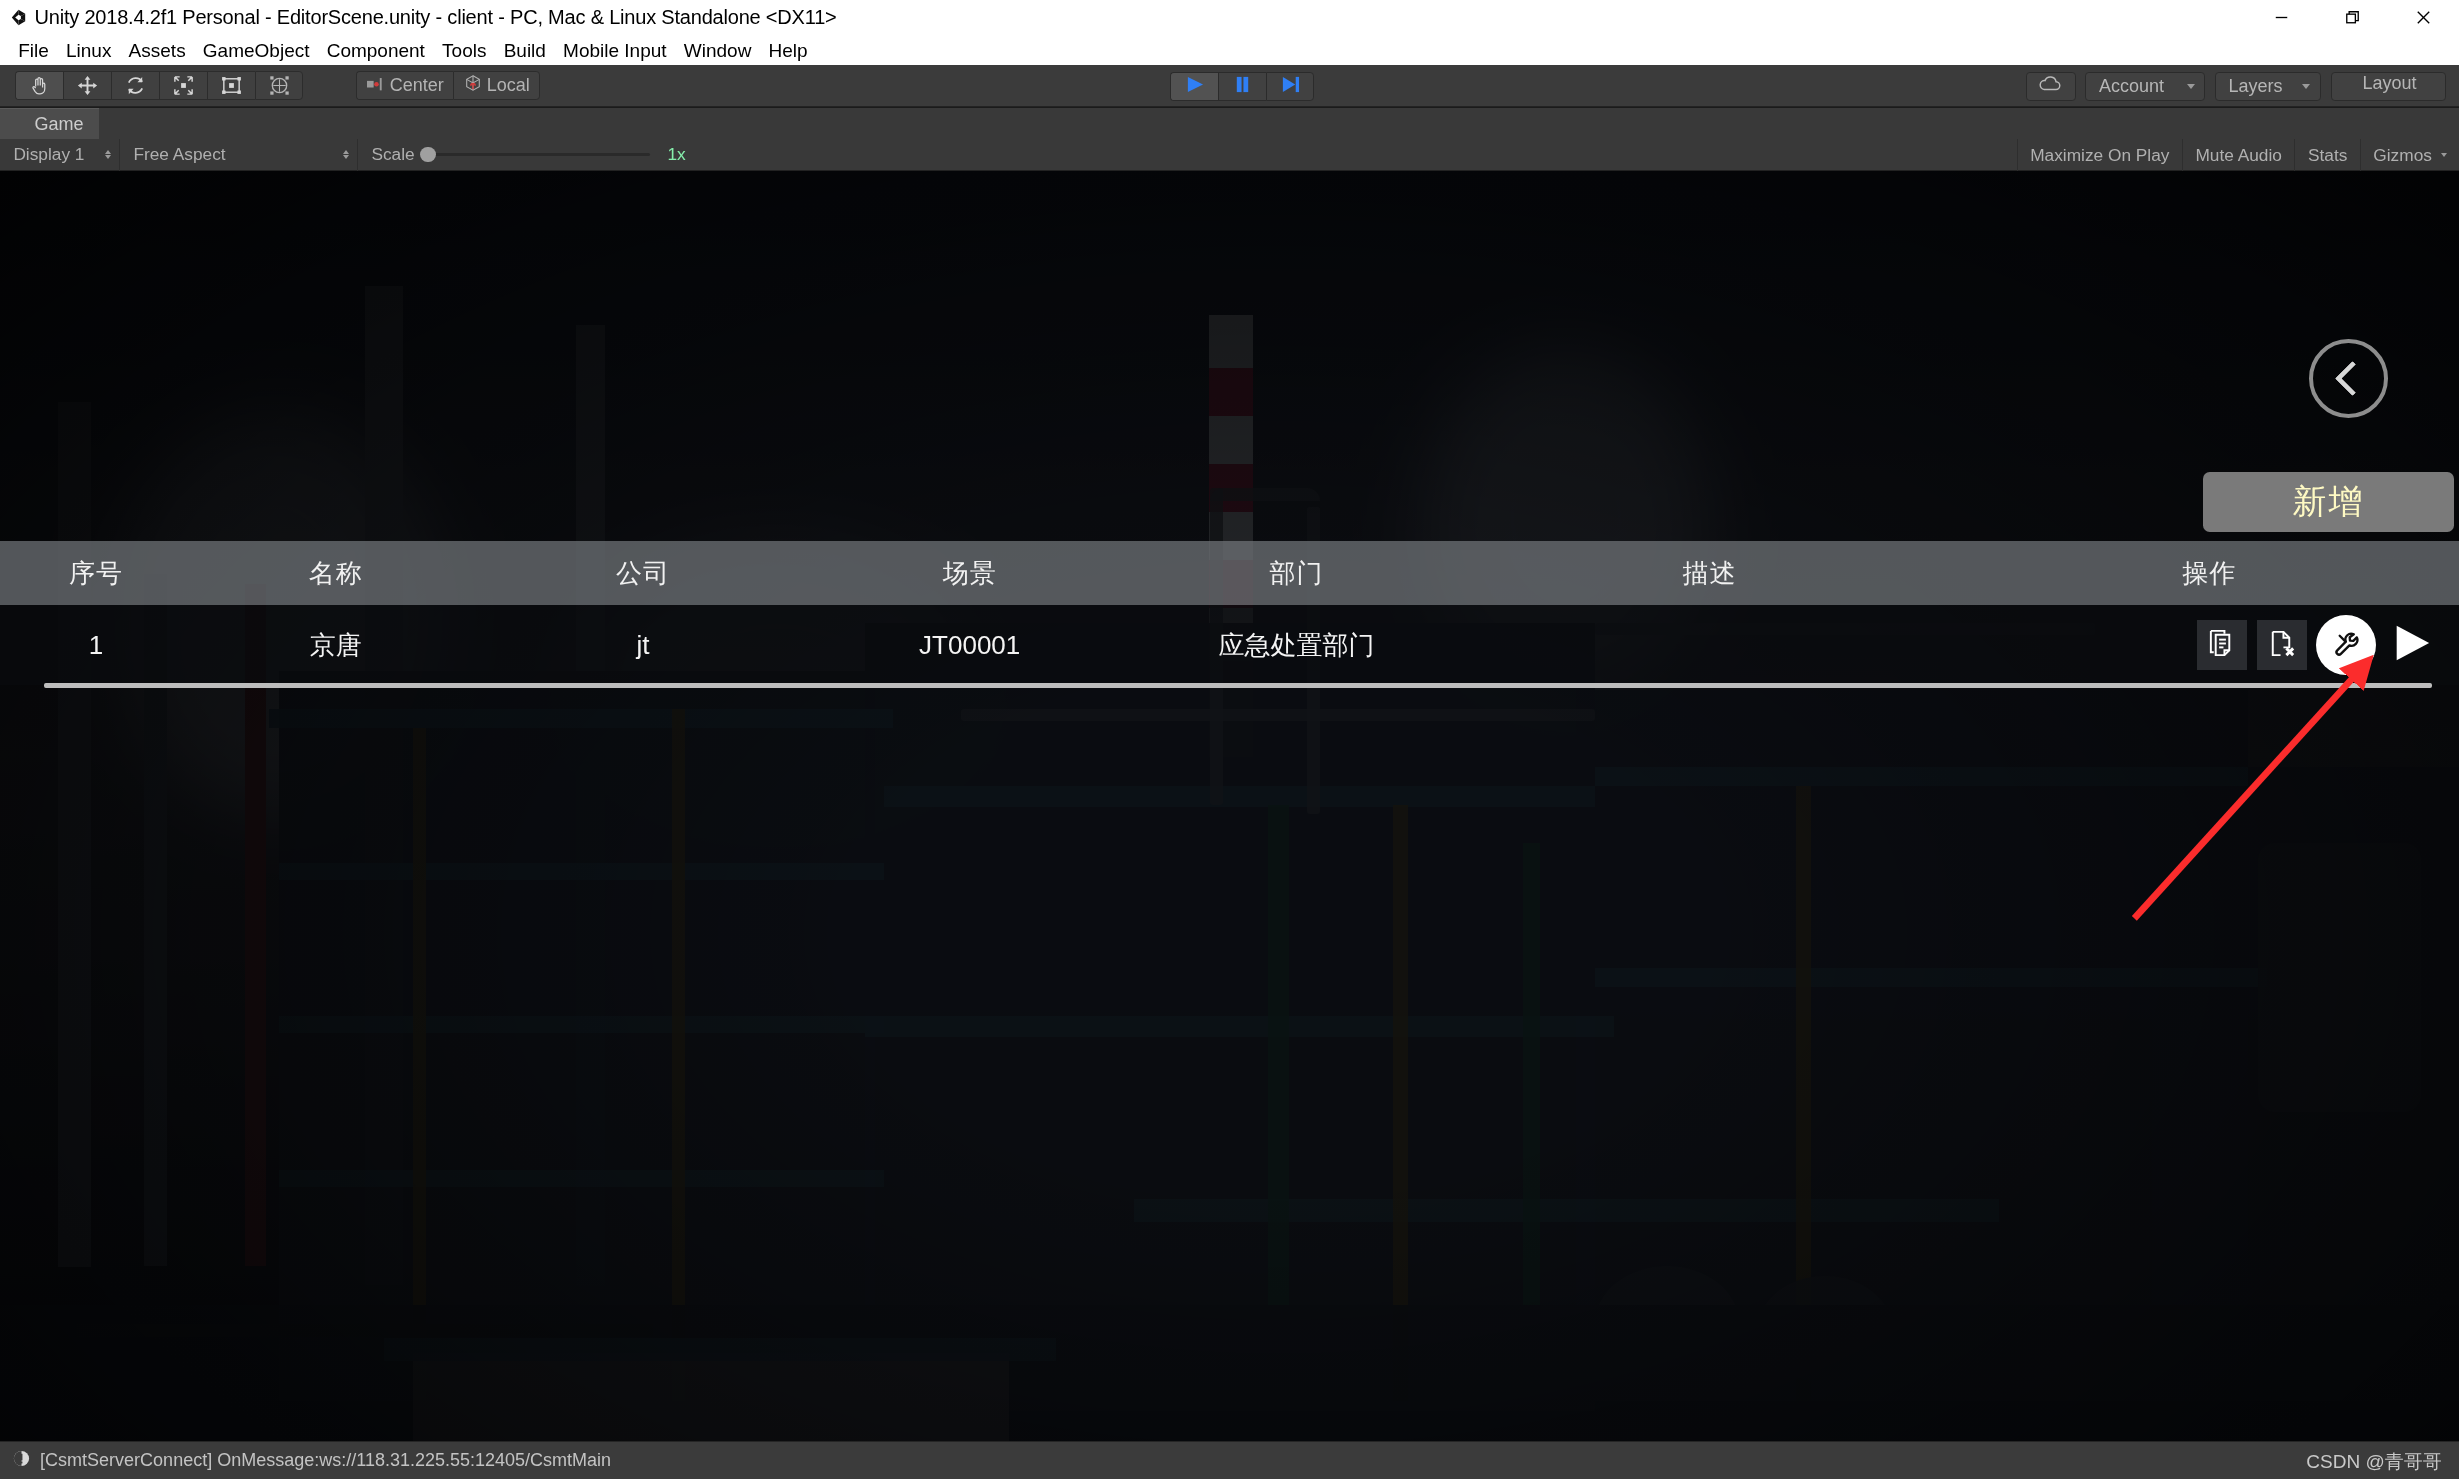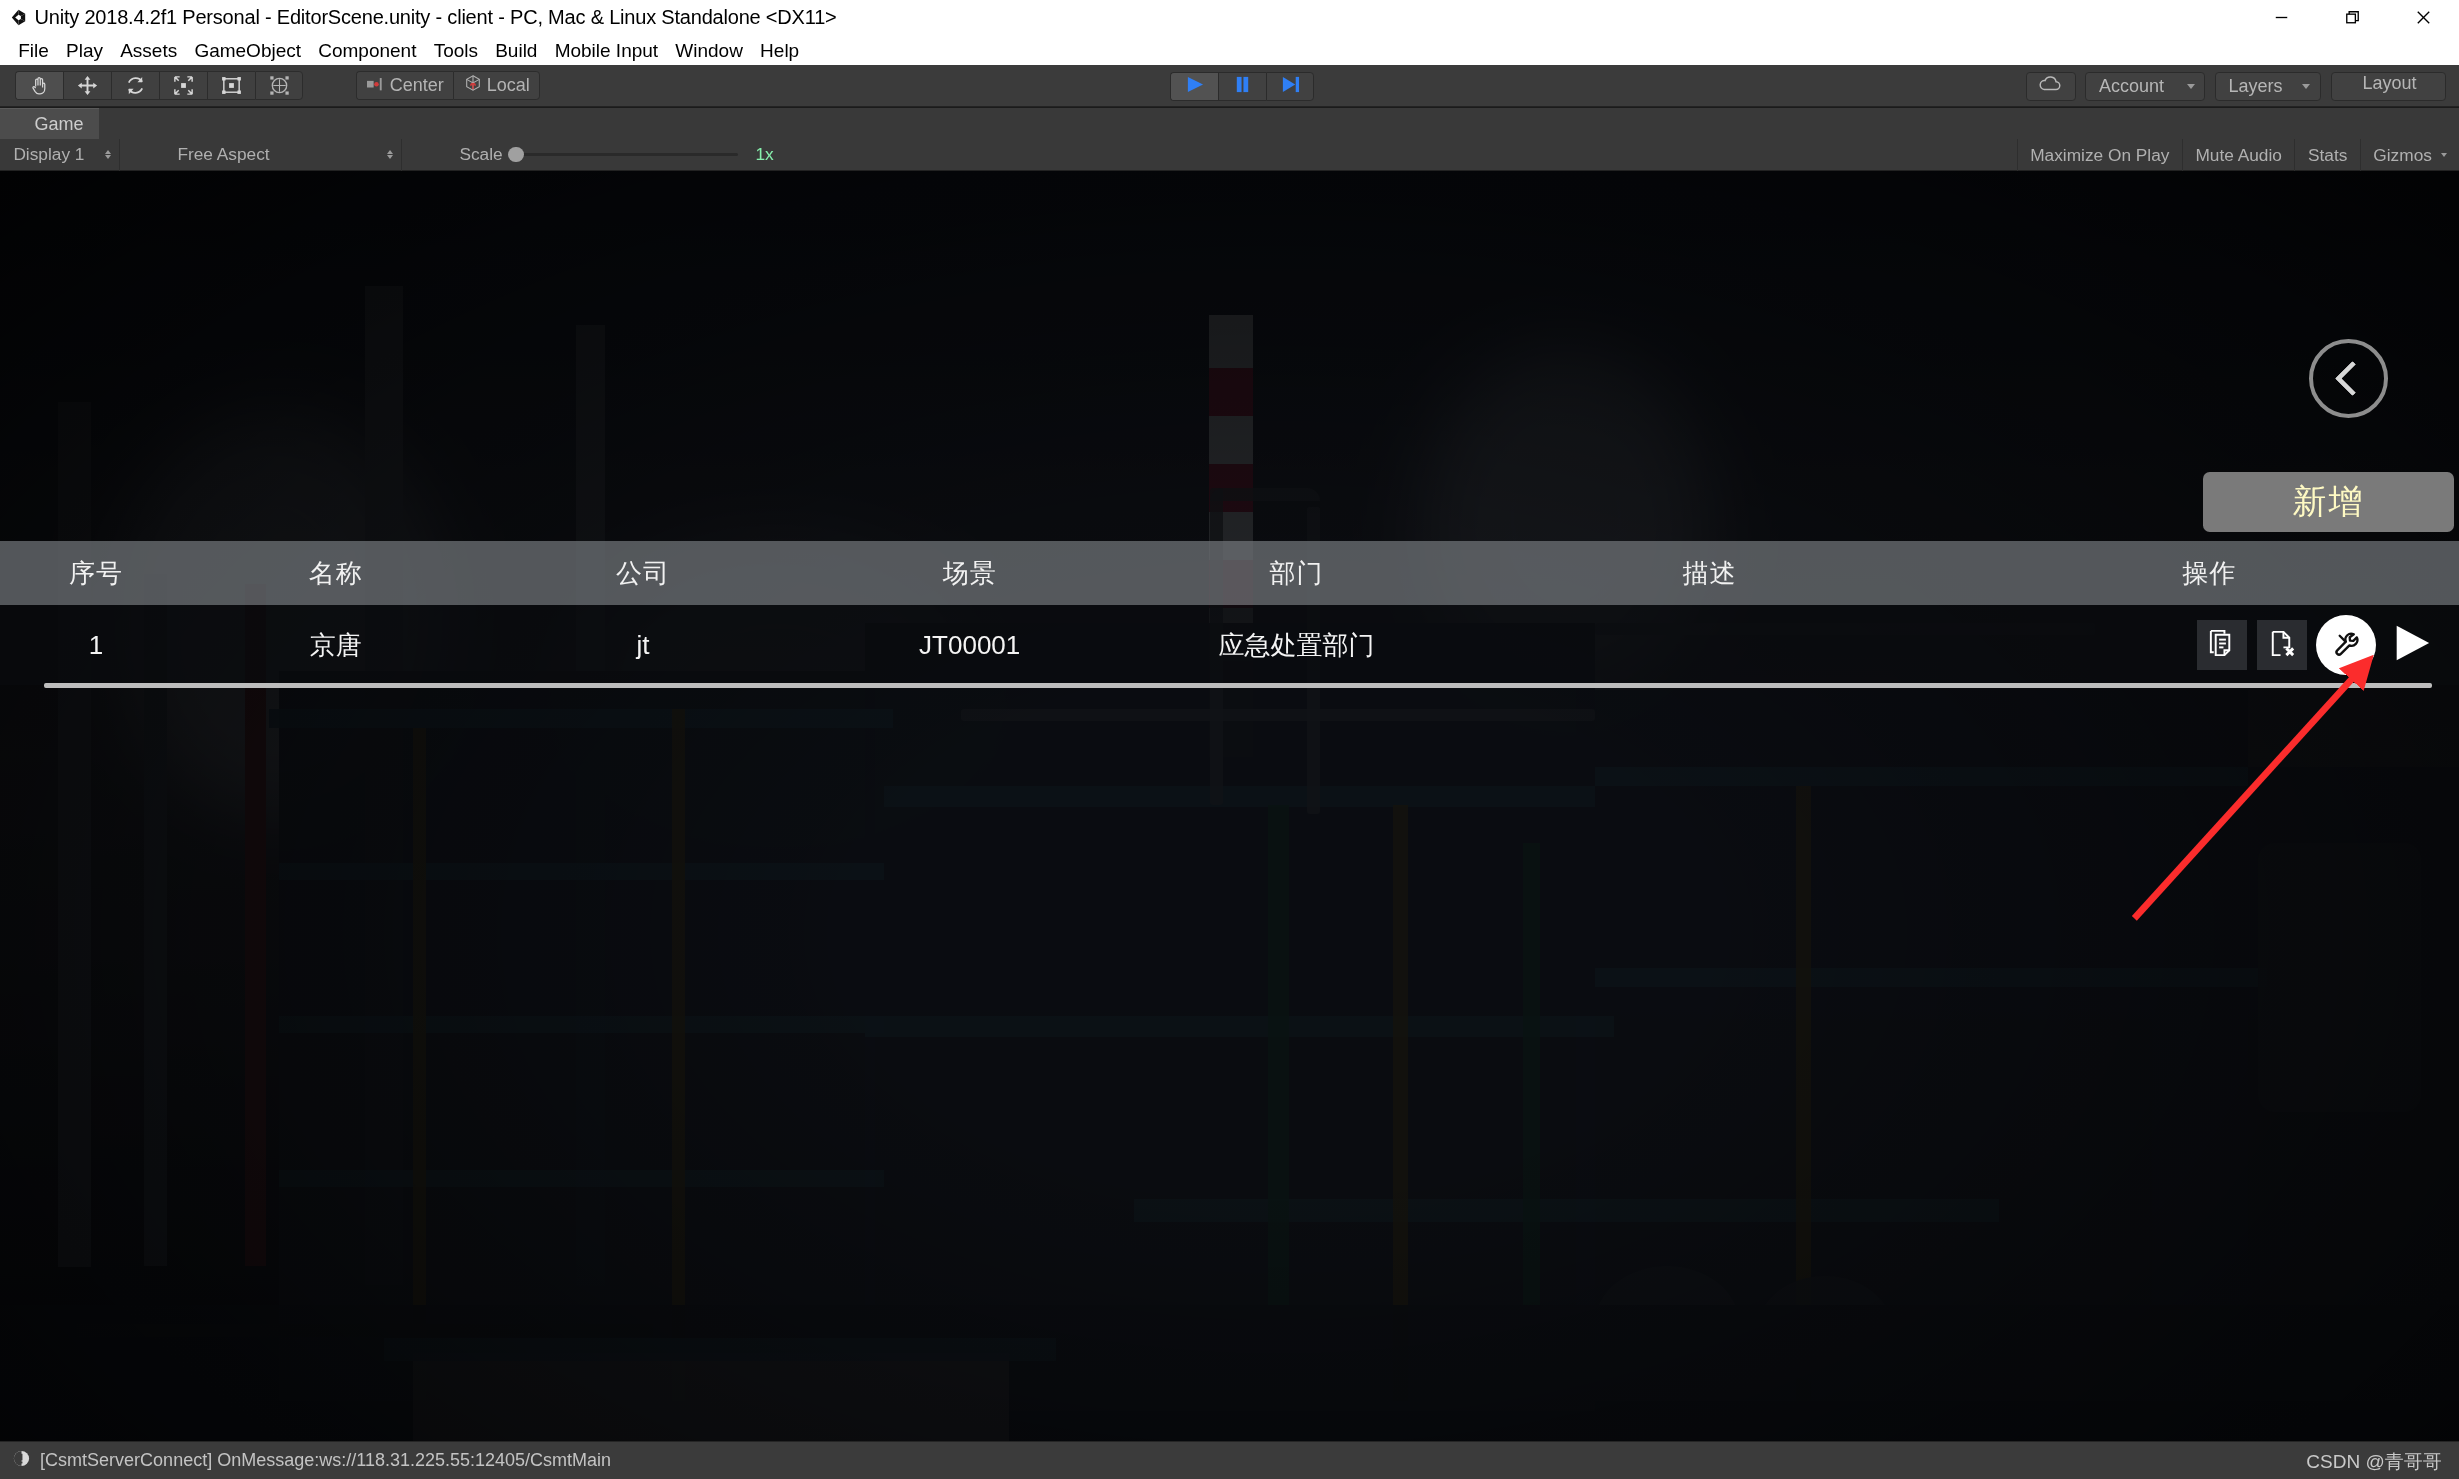--- a/index.html
+++ b/index.html
@@ -102,21 +102,20 @@
   }
   .gv-tab{
     height:32px; display:flex; align-items:center; gap:6.7px; padding:0 15.4px 0 11.5px;
     background:#4c4c4c; border-top:1.9px solid #5a5a5a;
     color:#cdcdcd; font-size:18px;
   }
   .gameview-toolbar{
     position:absolute; left:0; top:139px; width:2459px; height:32px;
     background:#393939; display:flex; align-items:center;
     border-bottom:1px solid #222;
-    gap:44px;
   }
   .gvt-dd{
     height:32px; display:flex; align-items:center; justify-content:space-between;
     color:#b0b0b0; font-size:17.3px; padding:0 7.7px 0 13.4px;
     border-right:1px solid #2e2e2e;
   }
   .gvt-dd.display{ width:120px; }
   .gvt-dd.aspect{ width:238px; }
   .stepper{ display:flex; flex-direction:column; gap:1.9px; }
   .stepper i{
@@ -283,21 +282,21 @@
       <svg width="21" height="21" viewBox="0 0 22 22">
         <line x1="5" y1="5" x2="17" y2="17" stroke="#000" stroke-width="1.4"></line>
         <line x1="17" y1="5" x2="5" y2="17" stroke="#000" stroke-width="1.4"></line>
       </svg>
     </div>
   </div>
 </div>
 
 <div class="menubar">
   <div class="menu-item">File</div>
-  <div class="menu-item">Play</div>
+  <div class="menu-item">Linux</div>
   <div class="menu-item">Assets</div>
   <div class="menu-item">GameObject</div>
   <div class="menu-item">Component</div>
   <div class="menu-item">Tools</div>
   <div class="menu-item">Build</div>
   <div class="menu-item">Mobile Input</div>
   <div class="menu-item">Window</div>
   <div class="menu-item">Help</div>
 </div>
 

